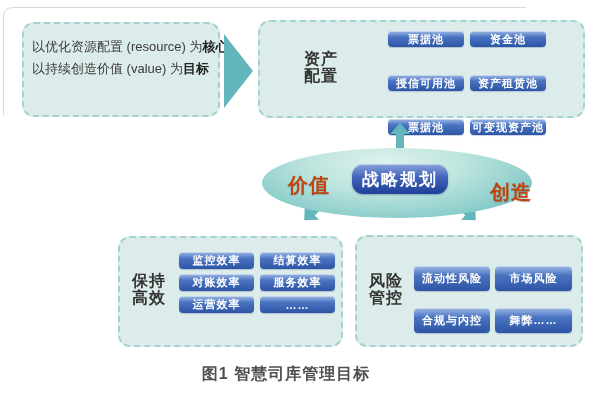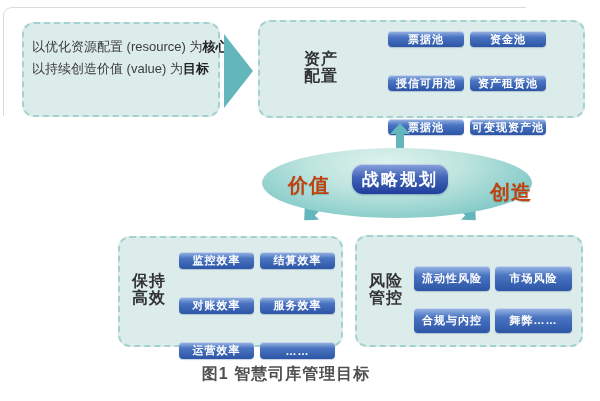--- a/index.html
+++ b/index.html
@@ -32,21 +32,21 @@
     position:absolute;font-size:16px;font-weight:bold;color:#333;
     line-height:17px;letter-spacing:1px;
   }
   .title-asset{left:44px;top:28px;}
   .title-efficiency{left:12px;top:34px;}
   .title-risk{left:12px;top:35px;}
 
   .pillgrid{position:absolute;display:grid;}
   .pills-asset{left:128px;top:9px;grid-template-columns:76px 76px;gap:28px 6px;}
   .pills-asset .pill{height:16px;}
-  .pills-efficiency{left:59px;top:14px;grid-template-columns:75px 75px;gap:28px 6px;}
+  .pills-efficiency{left:59px;top:14px;grid-template-columns:75px 75px;gap:5px 6px;}
   .pills-efficiency .pill{height:17px;}
   .pills-risk{left:57px;top:29px;grid-template-columns:76px 77px;gap:17px 5px;}
   .pills-risk .pill{height:25px;}
   .pill{
     display:flex;align-items:center;justify-content:center;
     color:#ffffff;font-size:11px;font-weight:bold;border-radius:4px;
     background:linear-gradient(180deg,#9db8e4 0%,#4a74c2 38%,#2c55a5 100%);
     box-shadow:inset 0 1px 0 rgba(255,255,255,.45), 0 1px 1px rgba(40,70,130,.25);
     letter-spacing:1px;white-space:nowrap;
   }

